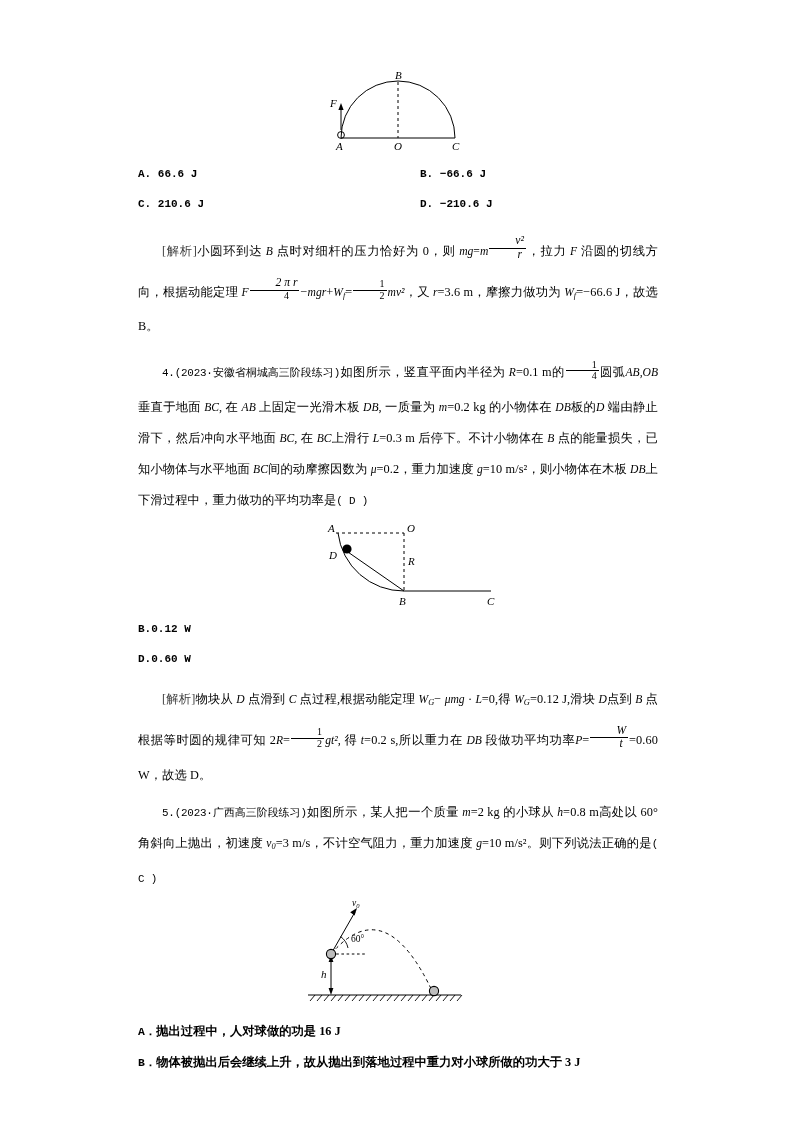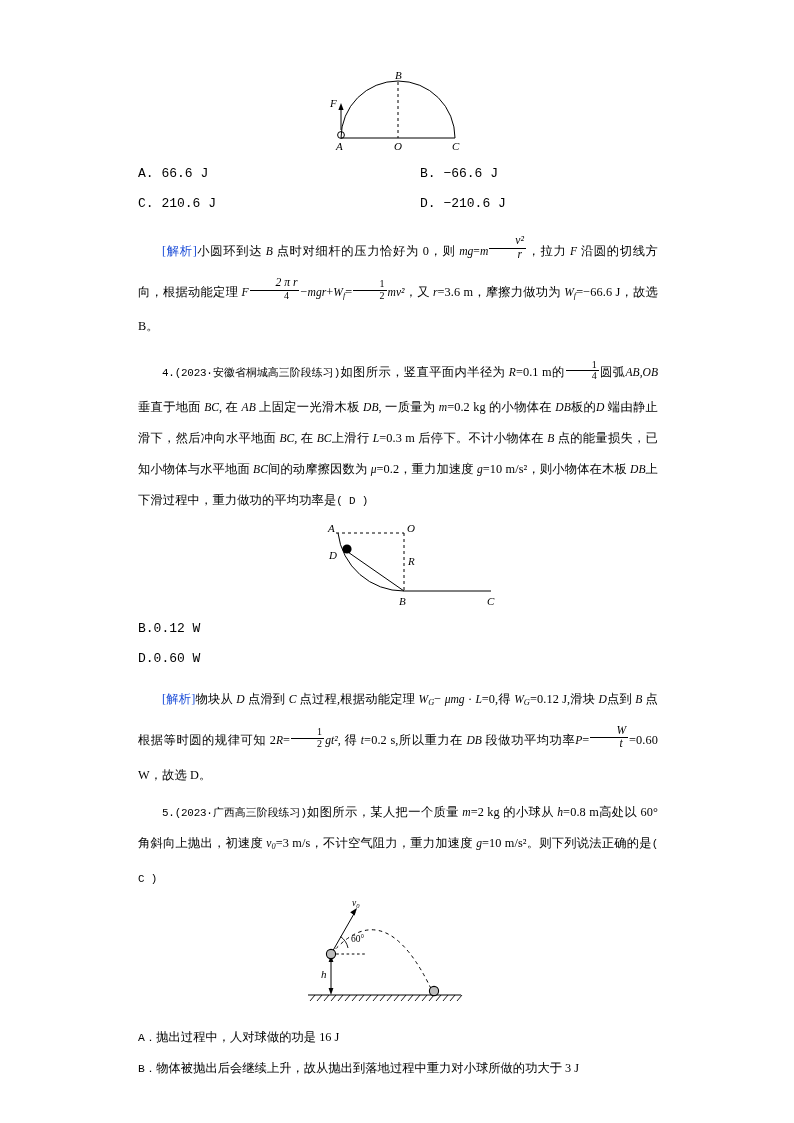--- a/index.html
+++ b/index.html
@@ -34,21 +34,21 @@
   .para {
     font-size: 12.3px;
     line-height: 30px;
     text-align: justify;
     text-justify: inter-ideograph;
     letter-spacing: 0.1px;
     margin: 0;
   }
   .para.indent { text-indent: 24px; }
 
-  .sol-label { color: #1d4ed8; }
+  .sol-label { color: #404040; }
 
   
   .it {
     font-family: "Liberation Serif", serif;
     font-style: italic;
     font-size: 11.6px;
     letter-spacing: 0;
   }
   .itn {            
     font-size: 11.6px;
@@ -74,24 +74,25 @@
     margin: 8px 1px;
     position: relative;
     top: -0.18em;
   }
   .frac .n { display: block; padding: 0 2px; }
   .frac .d { display: block; padding: 0 2px; border-top: 1px solid #000; }
 
   
   .opts {
     font-family: "Liberation Mono", "DejaVu Sans Mono", monospace;
-    font-size: 13px;
+    font-size: 11px;
     line-height: 30px;
     position: relative;
     width: 100%;
+    font-weight: bold;
   }
   .opt-row { display: flex; }
   .opt-a { width: 282px; }
   .opt-b { flex: 1; }
 
   .choice-cn {
     font-size: 12.3px;
     line-height: 30px;
     font-family: "Liberation Serif", serif;
   }
@@ -255,21 +256,21 @@
         <circle cx="45" cy="56" r="4.6" fill="#bdbdbd" stroke="#000" stroke-width="1.1"></circle>
 
         <circle cx="148" cy="93" r="4.6" fill="#bdbdbd" stroke="#000" stroke-width="1.1"></circle>
 
         <text x="66" y="8" class="lbl-small">v<tspan dy="2" font-size="6.5">0</tspan></text>
         <text x="65" y="44" class="deg">60°</text>
         <text x="35" y="80" class="lbl">h</text>
       </svg>
     </div>
 
-    <div style="margin-top:16px;">
+    <div style="margin-top:10px;font-weight:bold;">
       <div class="choice-cn">
         <span class="tag">A．</span><span>抛出过程中，人对球做的功是 16 J</span>
       </div>
       <div class="choice-cn">
         <span class="tag">B．</span><span>物体被抛出后会继续上升，故从抛出到落地过程中重力对小球所做的功大于 3 J</span>
       </div>
     </div>
 
   </div>
 </div>

